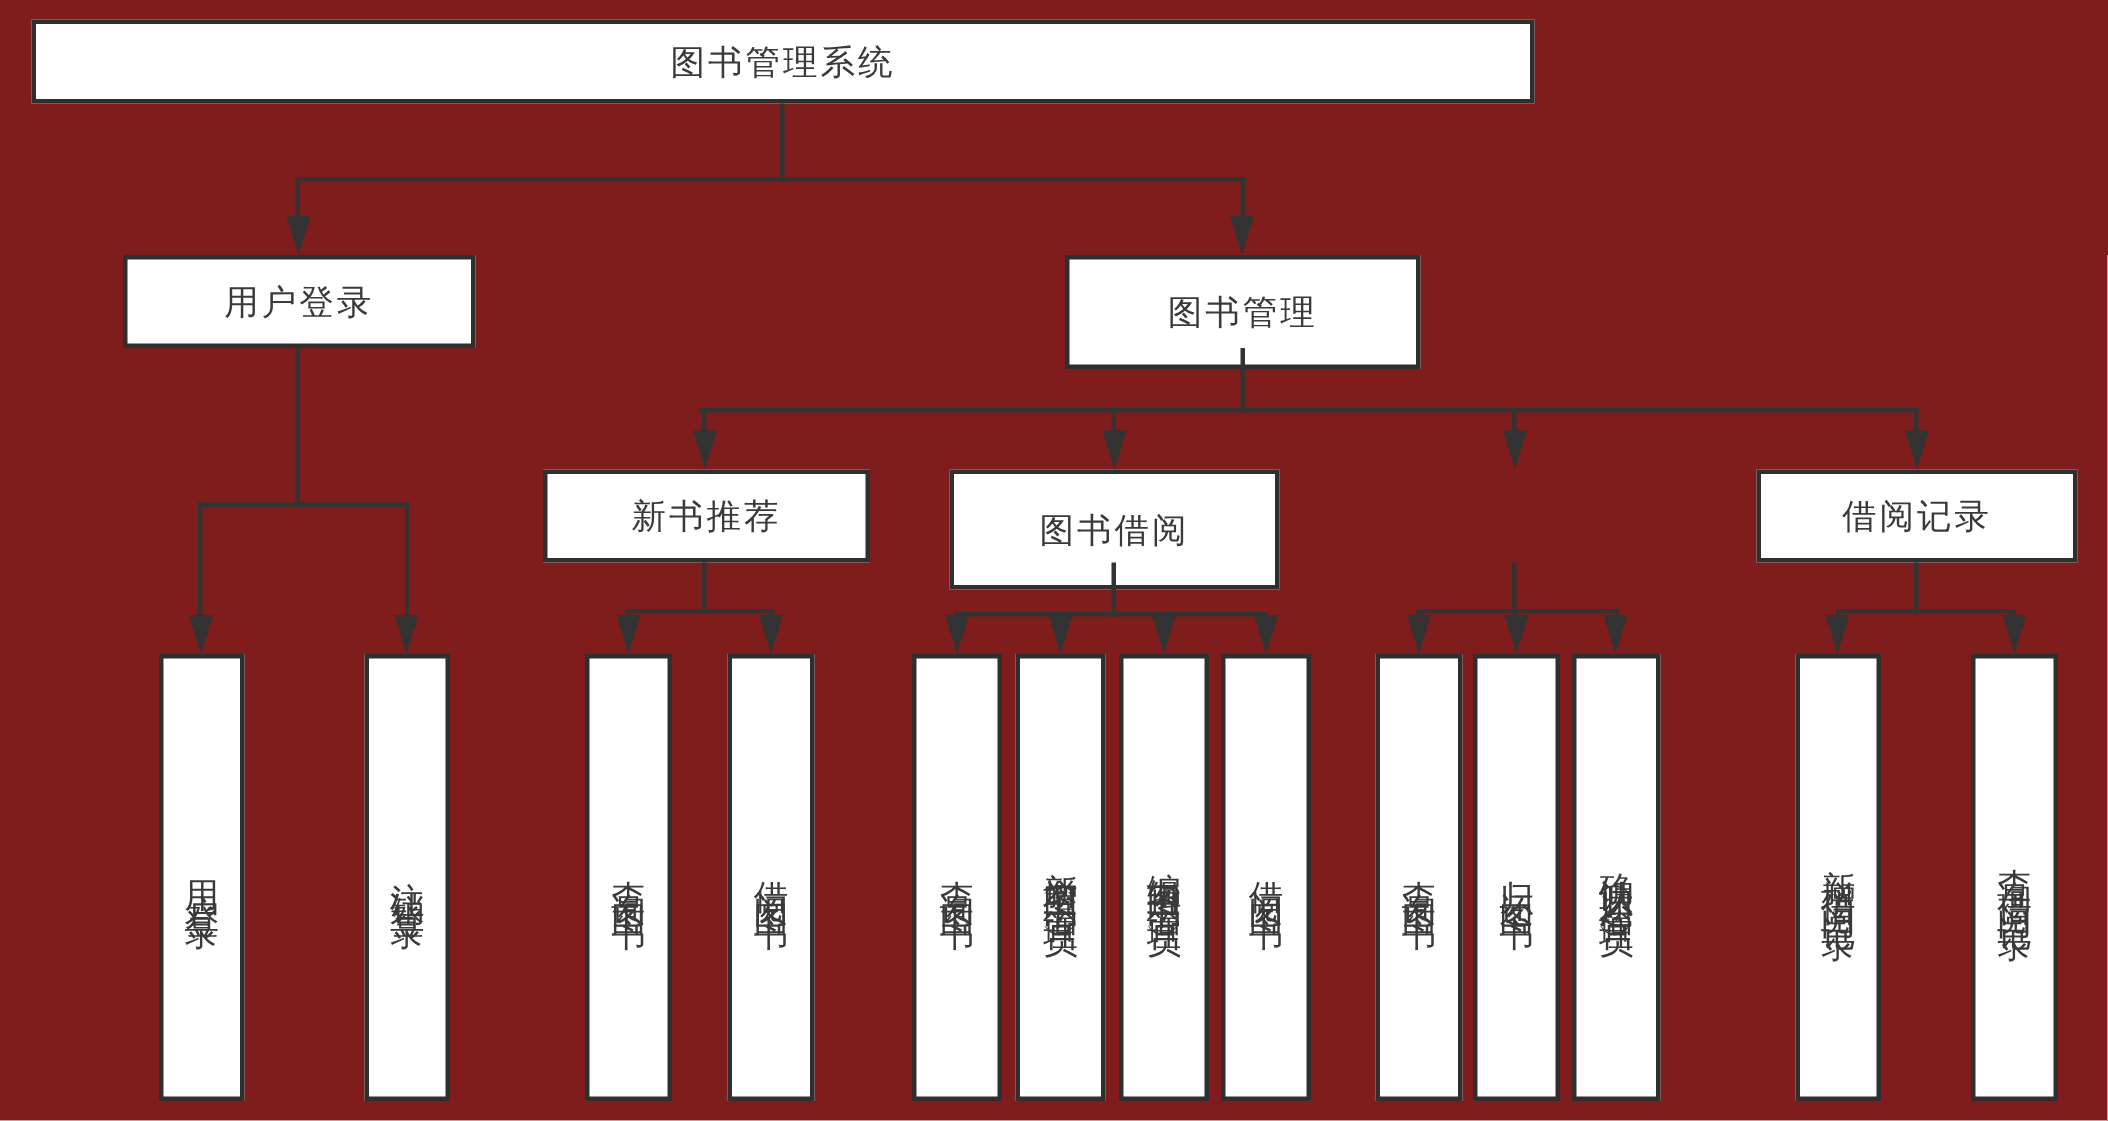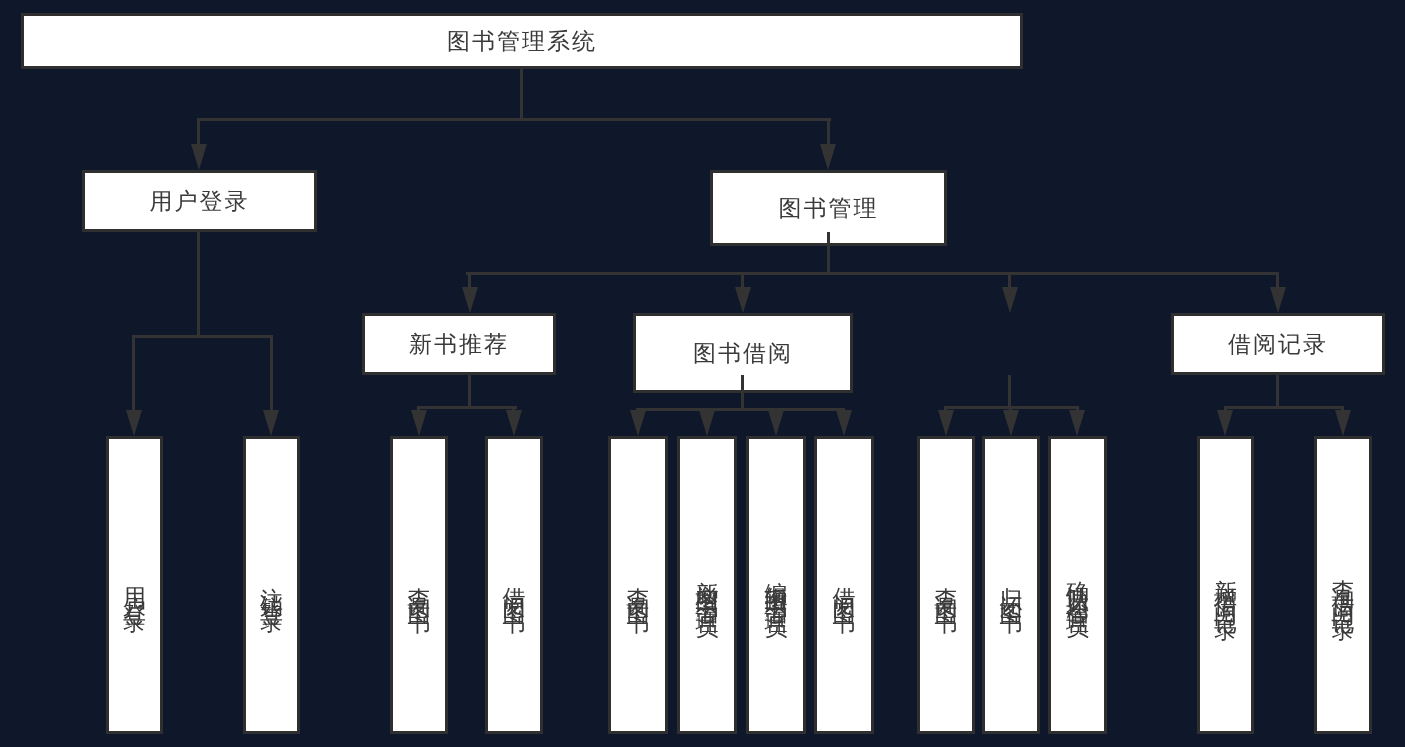--- a/index.html
+++ b/index.html
@@ -1,17 +1,17 @@
 <!DOCTYPE html>
 <html><head>
 <meta charset="utf-8">
 <style>
   html,body{margin:0;padding:0;background:#ffffff;}
   .canvas{
-    position:relative;width:1405px;height:747px;background:#0f172a;
+    position:relative;width:1405px;height:747px;background:#7f1d1d;
     font-family:"Liberation Sans","DejaVu Sans",sans-serif;
     overflow:hidden;color:#333333;text-align:center;
   }
   .box{
     position:absolute;box-sizing:border-box;border:3px solid #2f2f2f;background:#ffffff;
     display:flex;align-items:center;justify-content:center;
   }
   .hlabel{font-size:23px;letter-spacing:2px;color:#3a3a3a;white-space:nowrap;}
   .vlabel{
     writing-mode:vertical-rl;text-orientation:mixed;
@@ -38,21 +38,21 @@
     <span class="hlabel">图书管理系统</span>
   </div>
 
   <div class="box" style="left:82px;top:170px;width:235px;height:62px;">
     <span class="hlabel">用户登录</span>
   </div>
   <div class="box" style="left:710px;top:170px;width:237px;height:76px;">
     <span class="hlabel">图书管理</span>
   </div>
 
-  <div class="box" style="left:362px;top:313px;width:194px;height:62px;">
+  <div class="box" style="left:362px;top:313px;width:218px;height:62px;">
     <span class="hlabel">新书推荐</span>
   </div>
   <div class="box" style="left:633px;top:313px;width:220px;height:80px;">
     <span class="hlabel">图书借阅</span>
   </div>
   <div class="box" style="left:1171px;top:313px;width:214px;height:62px;">
     <span class="hlabel">借阅记录</span>
   </div>
 
   <div class="box" style="left:106px;top:436px;width:57px;height:298px;">

